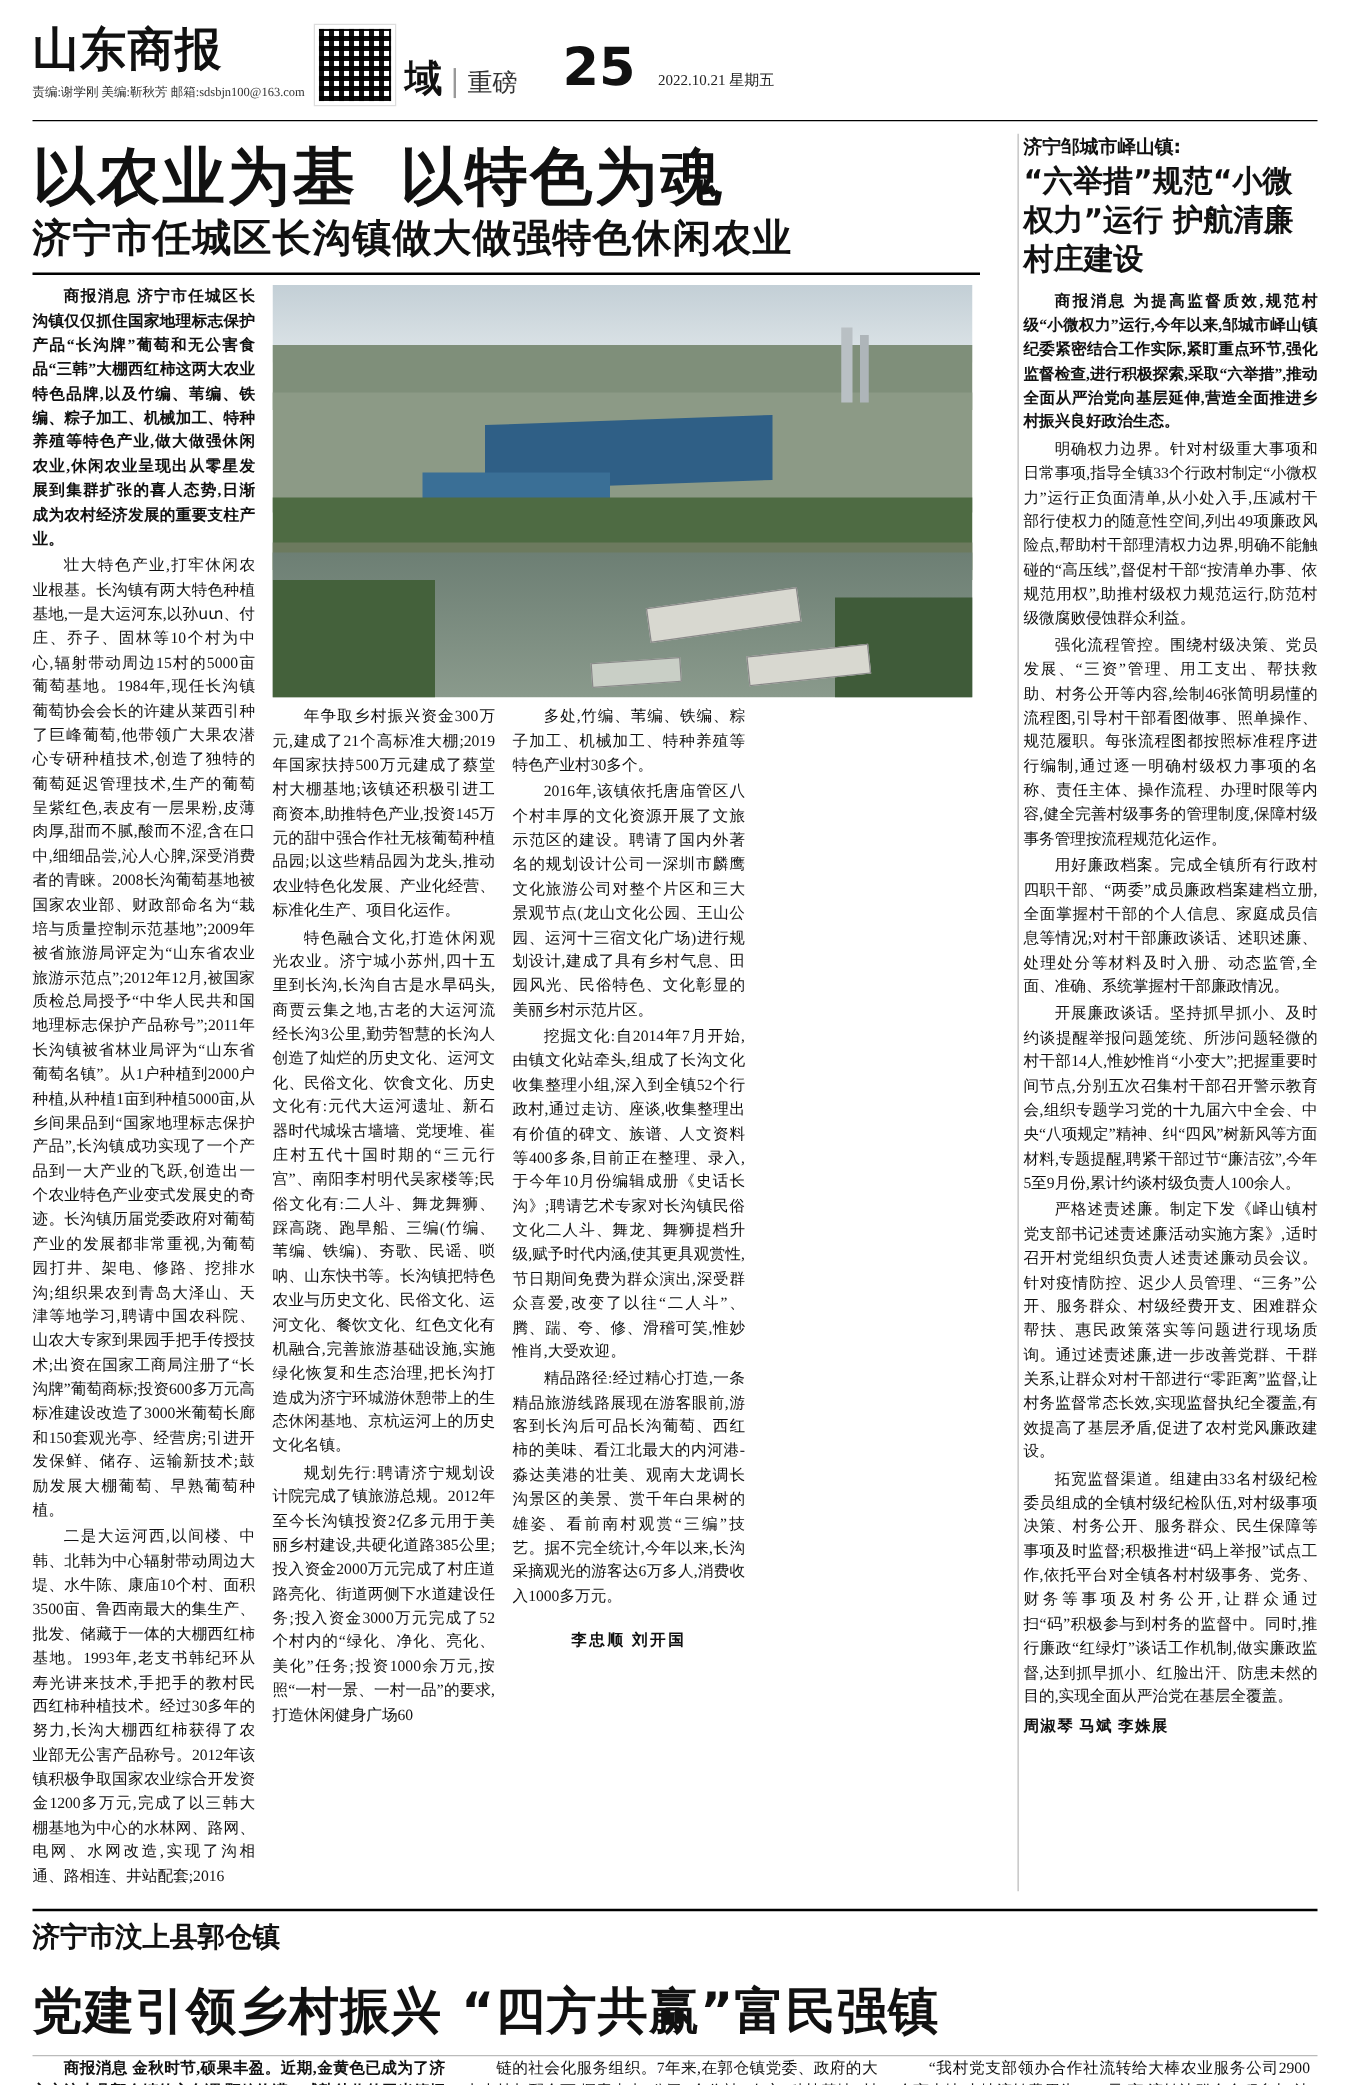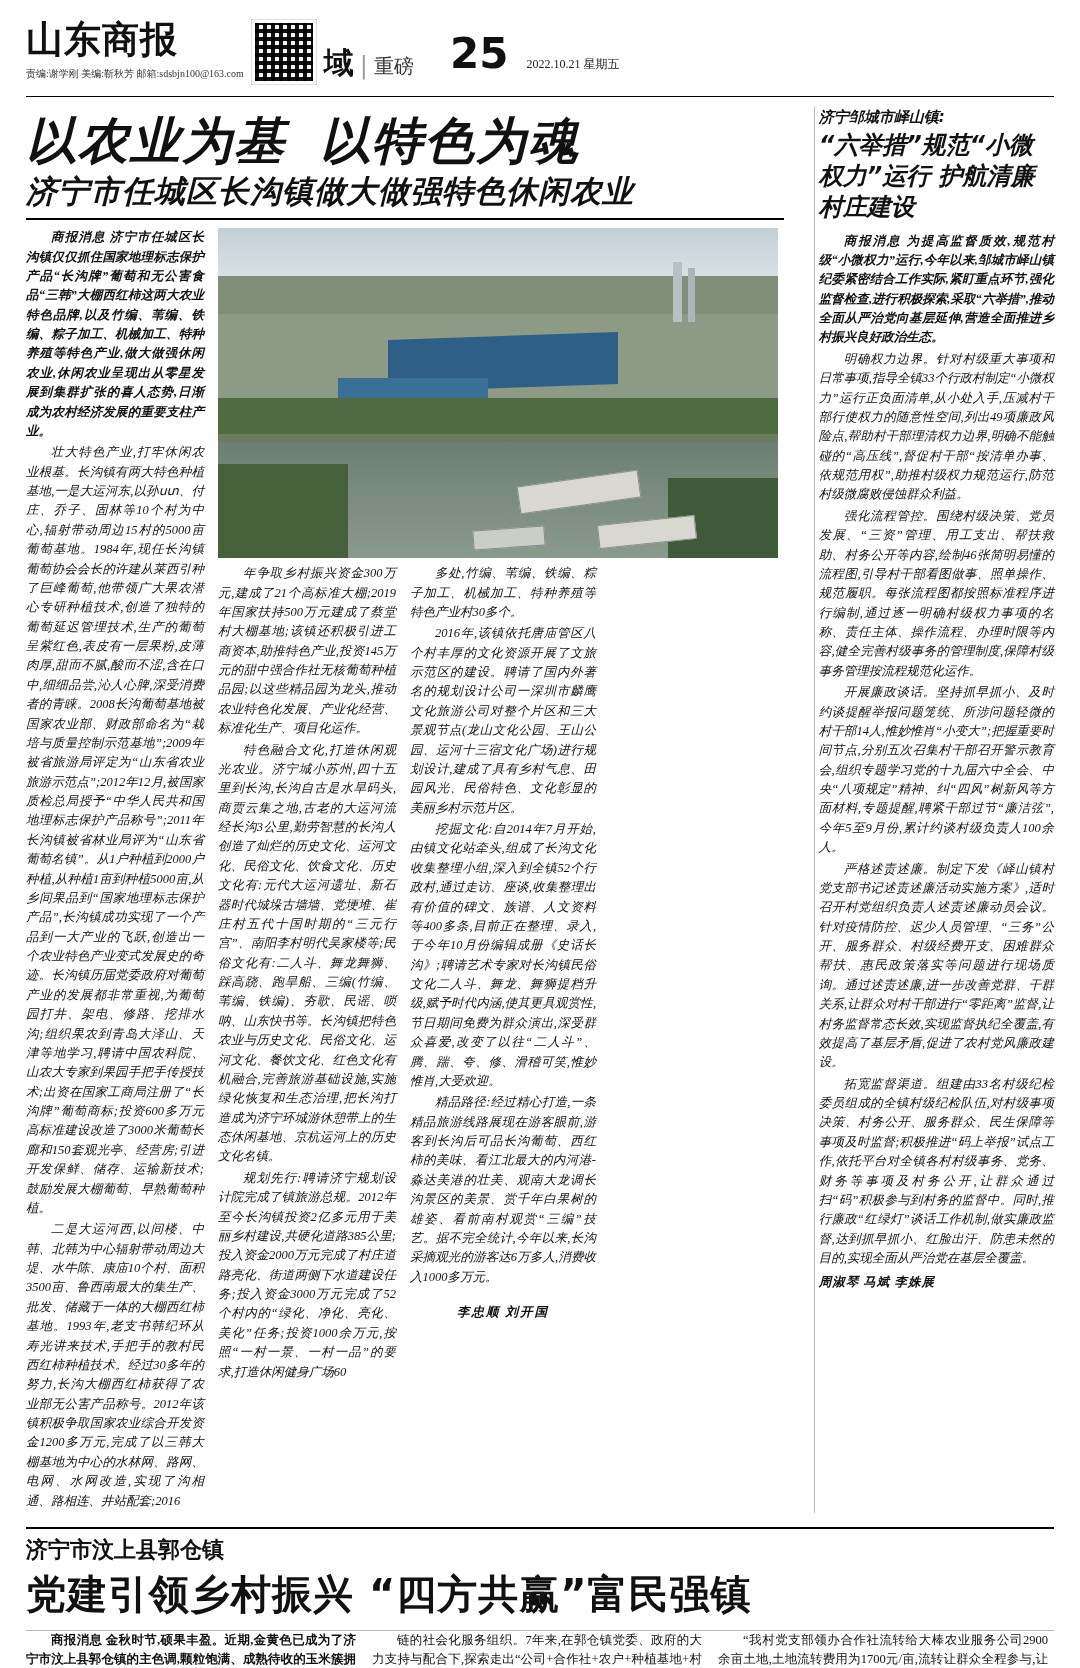--- a/index.html
+++ b/index.html
@@ -17,21 +17,21 @@
       background-blend-mode:multiply;border:3px solid #fff;outline:1px solid #ddd;margin-top:2px;}
   .domain{font-family:"DejaVu Serif",serif;font-size:30px;font-weight:bold;margin-top:25px;}
   .domain .sep{color:#999;font-weight:normal;margin:0 6px;font-size:24px;}
   .domain .small{font-size:20px;color:#333;font-weight:normal;}
   .pageno{font-family:"DejaVu Sans",sans-serif;font-size:42px;font-weight:bold;margin-left:28px;margin-top:4px;}
   .dateline{font-size:12px;color:#222;margin-top:26px;margin-left:10px;}
   .rule{border-top:1px solid #000;margin:6px 0 0 0;}
   .rule-thin{border-top:1px solid #bbb;margin:2px 0 0 0;}
 
   
-  .body-wrap{display:flex;gap:30px;margin-top:10px;font-style:italic;}
+  .body-wrap{display:flex;gap:30px;margin-top:10px;}
   .left{width:760px;}
   .right{width:236px;border-left:1px solid #bbb;padding-left:4px;}
 
   .headline1{font-family:"DejaVu Sans",sans-serif;font-weight:bold;font-size:50px;letter-spacing:2px;line-height:1.12;margin:6px 0 4px 0;}
   .headline1 .gap{display:inline-block;width:34px;}
   .subhead1{font-family:"DejaVu Sans",sans-serif;font-weight:bold;font-size:31px;letter-spacing:1px;line-height:1.2;margin-bottom:8px;}
   .hr-black{border-top:2px solid #000;margin:4px 0 8px 0;}
 
   .art-row{display:flex;gap:14px;}
   .col{font-size:12.5px;line-height:1.55;text-align:justify;}
@@ -61,21 +61,21 @@
   .byline{text-align:center;font-size:12.5px;font-weight:bold;margin-top:16px;letter-spacing:2px;}
 
   
   .r-kicker{font-family:"DejaVu Sans",sans-serif;font-size:15px;font-weight:bold;line-height:1.4;}
   .r-headline{font-family:"DejaVu Sans",sans-serif;font-weight:bold;font-size:24px;line-height:1.3;margin:2px 0 8px 0;}
   .right .col{width:100%;font-size:12.5px;}
 
   
   .bottom{margin-top:14px;}
   .hr-black2{border-top:2px solid #000;margin:10px 0 6px 0;}
-  .kicker2{font-family:"DejaVu Sans",sans-serif;font-size:22px;font-weight:bold;margin-bottom:2px;}
+  .kicker2{font-family:"DejaVu Sans",sans-serif;font-size:22px;font-weight:bold;margin-bottom:16px;}
   .headline2{font-family:"DejaVu Sans",sans-serif;font-weight:bold;font-size:40px;letter-spacing:1px;margin:2px 0 8px 0;}
   .bottom-cols{display:flex;gap:16px;}
   .bottom-cols .col{width:330px;}
   .r-byline{text-align:left;font-size:12.5px;font-weight:bold;margin-top:6px;letter-spacing:1px;}
 </style>
 </head>
 <body>
 
 <div class="page">
 
@@ -148,20 +148,21 @@
       </div>
     </div>
 
     <div class="right">
       <div class="r-kicker">济宁邹城市峄山镇:</div>
       <div class="r-headline">“六举措”规范“小微权力”运行  护航清廉村庄建设</div>
       <div class="col">
         <p class="lead">商报消息  为提高监督质效,规范村级“小微权力”运行,今年以来,邹城市峄山镇纪委紧密结合工作实际,紧盯重点环节,强化监督检查,进行积极探索,采取“六举措”,推动全面从严治党向基层延伸,营造全面推进乡村振兴良好政治生态。</p>
         <p>明确权力边界。针对村级重大事项和日常事项,指导全镇33个行政村制定“小微权力”运行正负面清单,从小处入手,压减村干部行使权力的随意性空间,列出49项廉政风险点,帮助村干部理清权力边界,明确不能触碰的“高压线”,督促村干部“按清单办事、依规范用权”,助推村级权力规范运行,防范村级微腐败侵蚀群众利益。</p>
         <p>强化流程管控。围绕村级决策、党员发展、“三资”管理、用工支出、帮扶救助、村务公开等内容,绘制46张简明易懂的流程图,引导村干部看图做事、照单操作、规范履职。每张流程图都按照标准程序进行编制,通过逐一明确村级权力事项的名称、责任主体、操作流程、办理时限等内容,健全完善村级事务的管理制度,保障村级事务管理按流程规范化运作。</p>
+        <p>用好廉政档案。完成全镇所有行政村四职干部、“两委”成员廉政档案建档立册,全面掌握村干部的个人信息、家庭成员信息等情况;对村干部廉政谈话、述职述廉、处理处分等材料及时入册、动态监管,全面、准确、系统掌握村干部廉政情况。</p>
         <p>开展廉政谈话。坚持抓早抓小、及时约谈提醒举报问题笼统、所涉问题轻微的村干部14人,惟妙惟肖“小变大”;把握重要时间节点,分别五次召集村干部召开警示教育会,组织专题学习党的十九届六中全会、中央“八项规定”精神、纠“四风”树新风等方面材料,专题提醒,聘紧干部过节“廉洁弦”,今年5至9月份,累计约谈村级负责人100余人。</p>
         <p>严格述责述廉。制定下发《峄山镇村党支部书记述责述廉活动实施方案》,适时召开村党组织负责人述责述廉动员会议。针对疫情防控、迟少人员管理、“三务”公开、服务群众、村级经费开支、困难群众帮扶、惠民政策落实等问题进行现场质询。通过述责述廉,进一步改善党群、干群关系,让群众对村干部进行“零距离”监督,让村务监督常态长效,实现监督执纪全覆盖,有效提高了基层矛盾,促进了农村党风廉政建设。</p>
         <p>拓宽监督渠道。组建由33名村级纪检委员组成的全镇村级纪检队伍,对村级事项决策、村务公开、服务群众、民生保障等事项及时监督;积极推进“码上举报”试点工作,依托平台对全镇各村村级事务、党务、财务等事项及村务公开,让群众通过扫“码”积极参与到村务的监督中。同时,推行廉政“红绿灯”谈话工作机制,做实廉政监督,达到抓早抓小、红脸出汗、防患未然的目的,实现全面从严治党在基层全覆盖。</p>
       </div>
       <div class="r-byline">周淑琴  马斌  李姝展</div>
     </div>
 
   </div>
 
   <div class="bottom">

